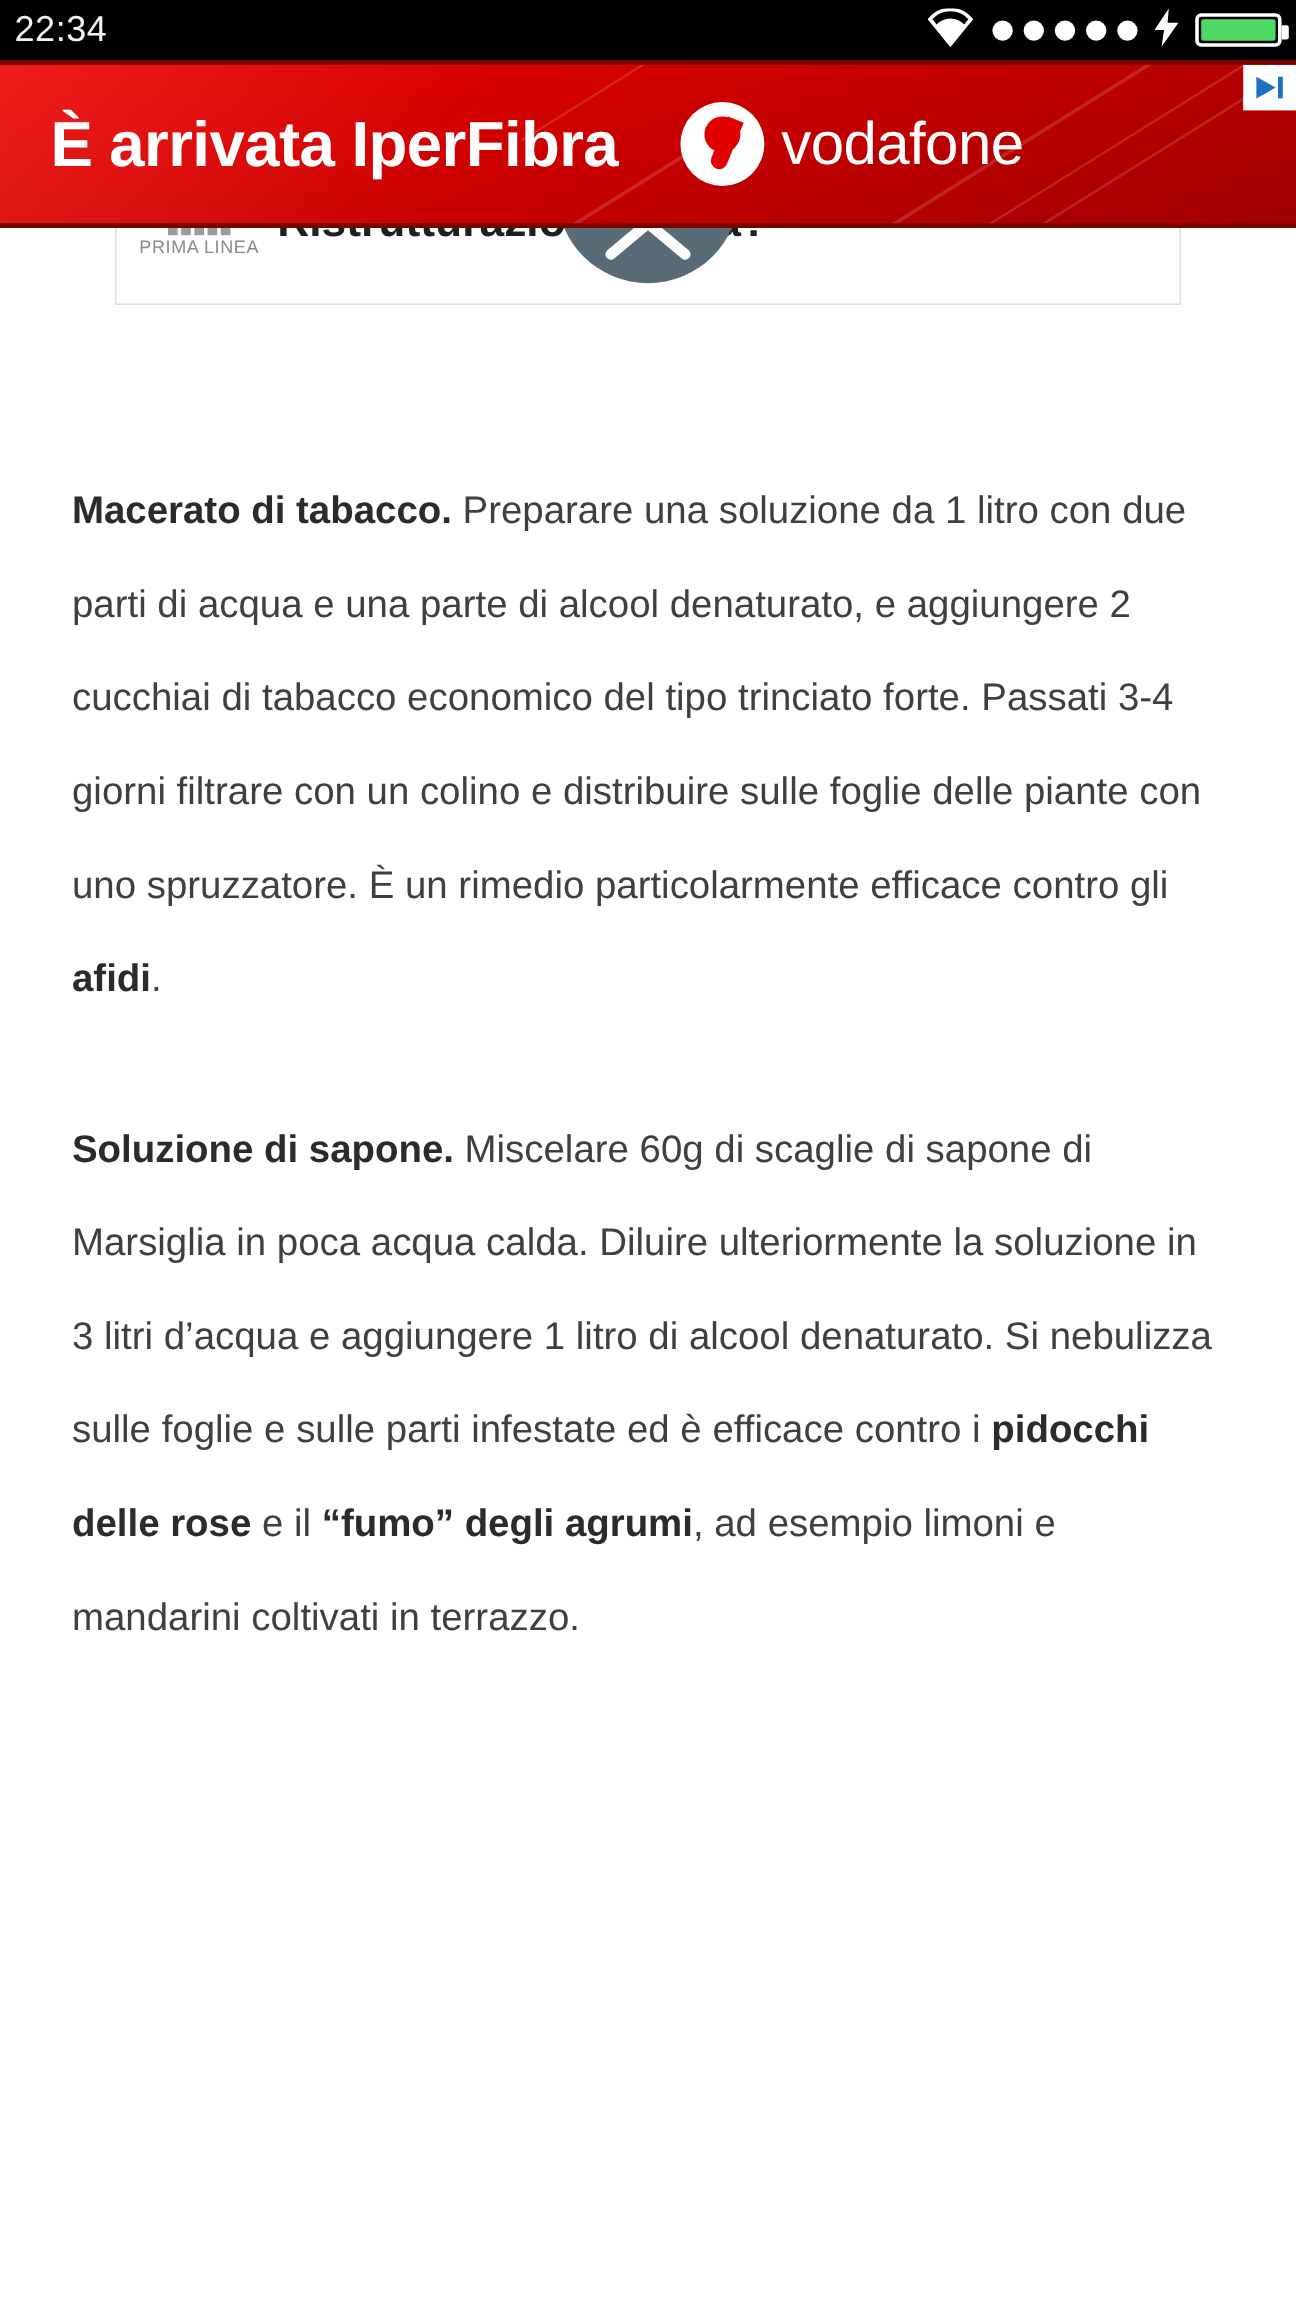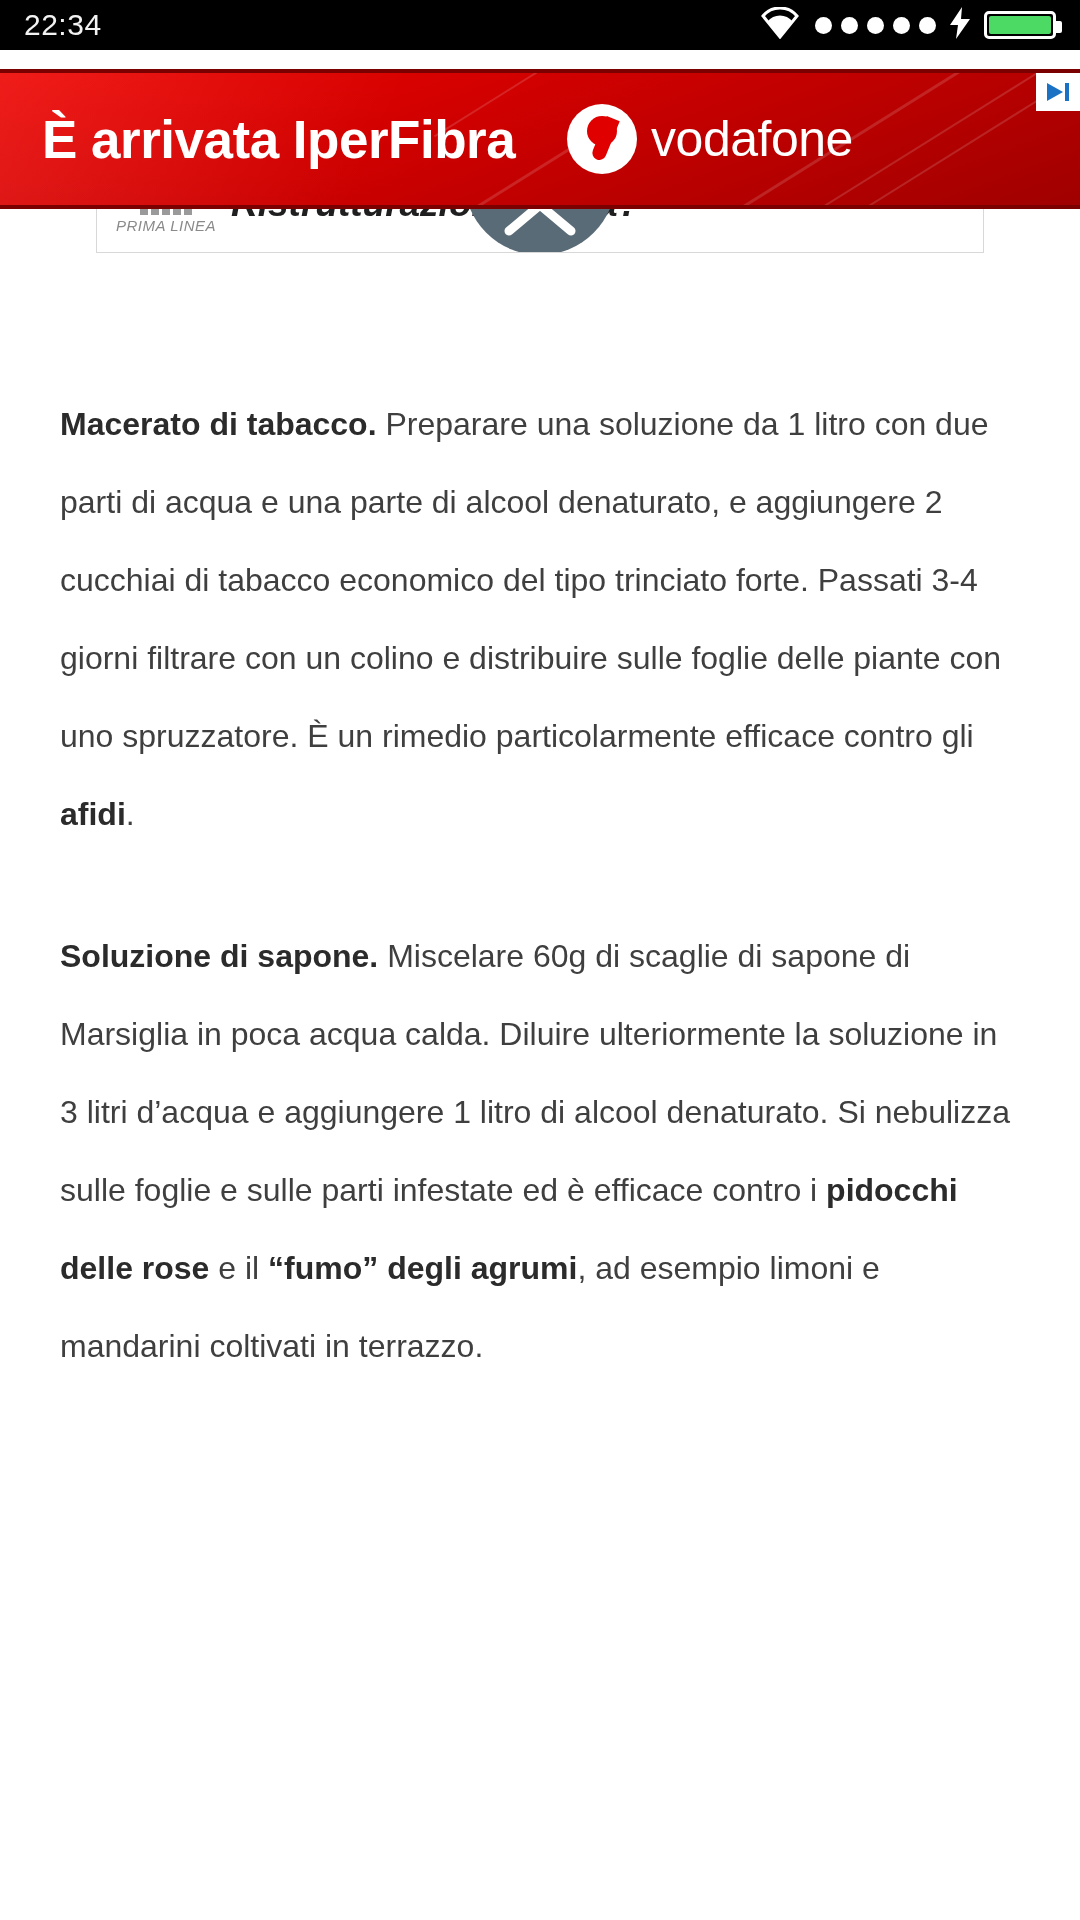--- a/index.html
+++ b/index.html
@@ -16,21 +16,21 @@
   
   .status-bar {
     position: relative;
     width: 1080px;
     height: 50px;
     background: #000000;
     color: #ffffff;
     display: flex;
     align-items: center;
     justify-content: space-between;
-    padding: 0 24px;
+    padding: 0 12px;
   }
   .status-clock {
     font-size: 30px;
     letter-spacing: 0.5px;
     color: #f2f2f2;
   }
   .status-right {
     display: flex;
     align-items: center;
     gap: 14px;
@@ -81,21 +81,20 @@
     height: 140px;
     background: #e00000;
     background-image:
       linear-gradient(115deg, rgba(255,255,255,0.10) 0%, rgba(255,255,255,0) 36%),
       linear-gradient(160deg, #ee0300 0%, #c40000 55%, #a00000 100%);
     border-top: 4px solid #7b0000;
     border-bottom: 4px solid #7b0000;
     overflow: hidden;
     display: flex;
     align-items: center;
-    margin-top: 19px;
   }
   .ad-streaks {
     position: absolute;
     inset: 0;
     pointer-events: none;
   }
   .ad-streaks i {
     position: absolute;
     display: block;
     background: rgba(255,255,255,0.14);
@@ -176,28 +175,27 @@
     position: relative;
     width: 1080px;
     height: 1730px;
     background: #ffffff;
     overflow: hidden;
   }
 
   .promo-card {
     position: relative;
     margin: 0 96px;
-    height: 44px;
+    height: 64px;
     border: 1px solid #d8d8d8;
     border-top: none;
     background: #ffffff;
     display: flex;
     align-items: flex-start;
     overflow: hidden;
-    font-style: italic;
   }
   .promo-logo {
     width: 110px;
     margin-left: 14px;
     margin-top: -14px;
     text-align: center;
     color: #6d6d6d;
   }
   .promo-logo .bars {
     display: flex;

